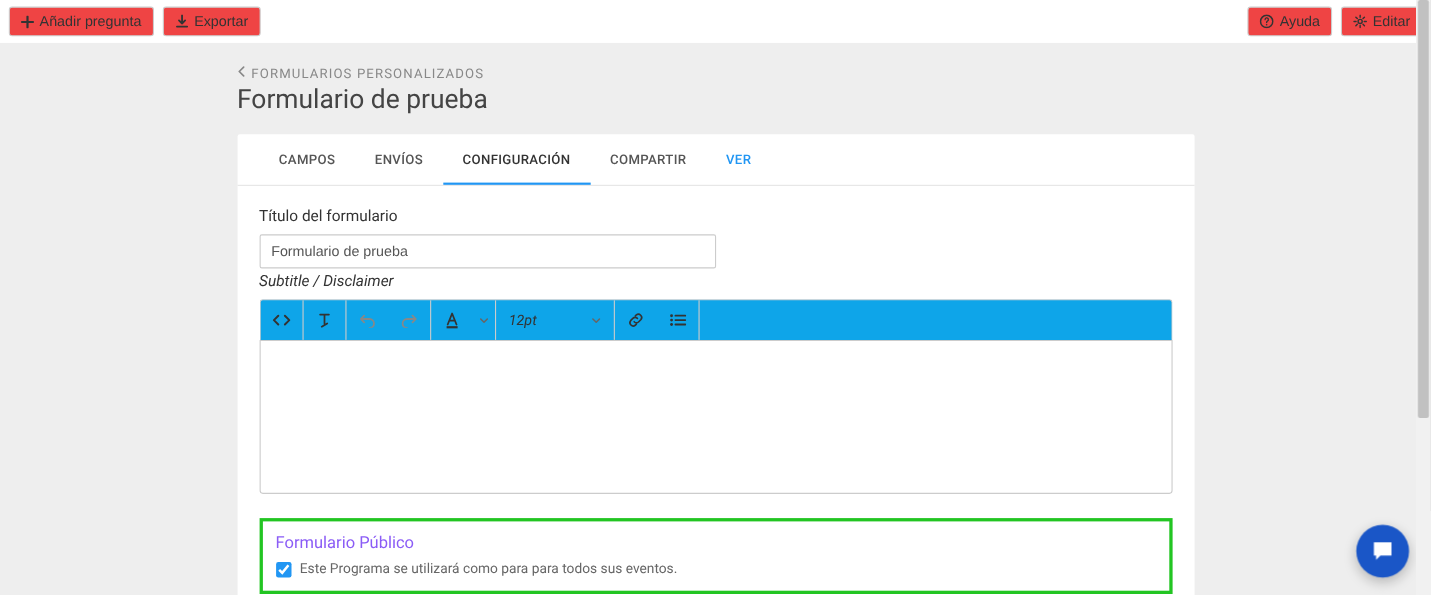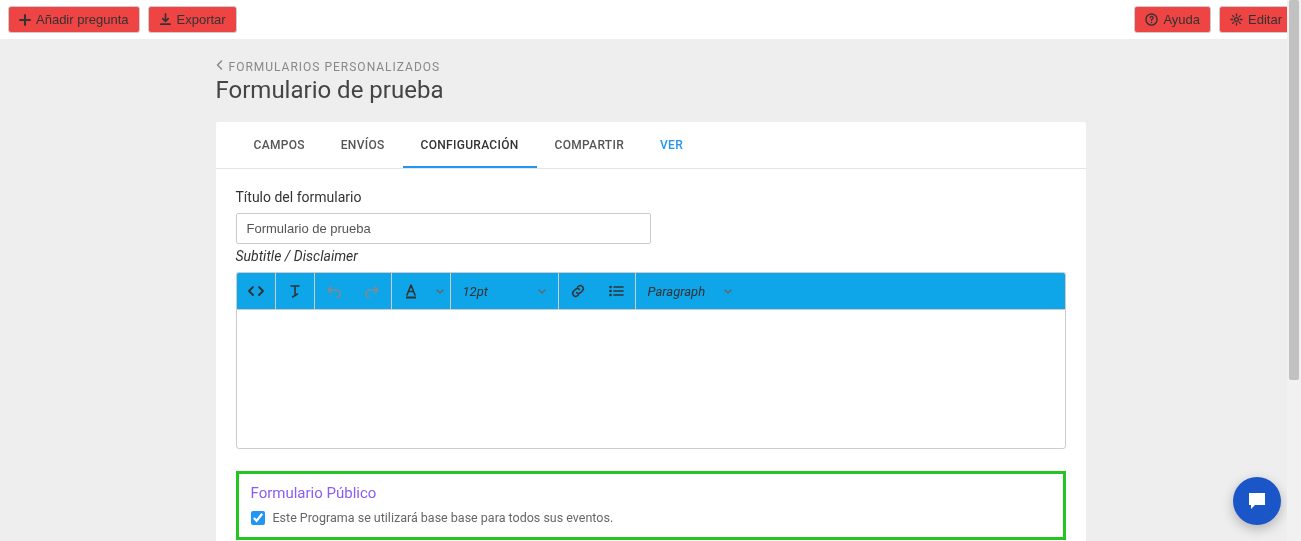--- a/index.html
+++ b/index.html
@@ -354,37 +354,29 @@
               <span>
                 <svg width="16" height="14" viewBox="0 0 16 14">
                     <circle cx="2.5" cy="3" r="1.3" fill="#333"></circle>
                     <circle cx="2.5" cy="7" r="1.3" fill="#333"></circle>
                     <circle cx="2.5" cy="11" r="1.3" fill="#333"></circle>
                     <path d="M6 3h9M6 7h9M6 11h9" stroke="#333" stroke-width="1.6" stroke-linecap="round"></path>
                   </svg>
               </span>
             </div>
           </div>
-          <div class="editor-select paragraph">
-            <span>Paragraph</span>
-            <span class="caret">
-              <svg width="8" height="5" viewBox="0 0 8 5">
-                  <path d="M1 1l3 3 3-3" stroke="#666" stroke-width="1.4" fill="none" stroke-linecap="round" stroke-linejoin="round"></path>
-                </svg>
-            </span>
-          </div>
         </div>
         <div class="editor-area" contenteditable="true" style=""></div>
       </div>
 
       <div class="highlighted-box">
         <div class="box-title">Formulario Público</div>
         <label class="checkbox-row">
           <input type="checkbox" checked="" style="">
-          <span>Este Programa se utilizará base base para todos sus eventos.</span>
+          <span>Este Programa se utilizará como para para todos sus eventos.</span>
         </label>
       </div>
 
     </div>
   </div>
 </div>
 
 <div class="chat-bubble">
   <span>
     <svg width="24" height="24" viewBox="0 0 24 24">

